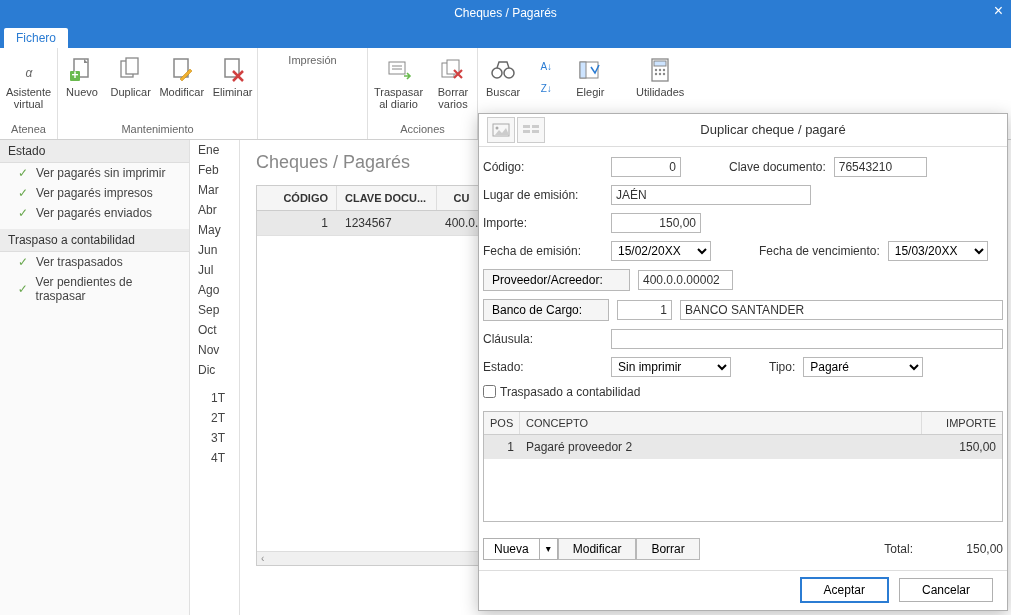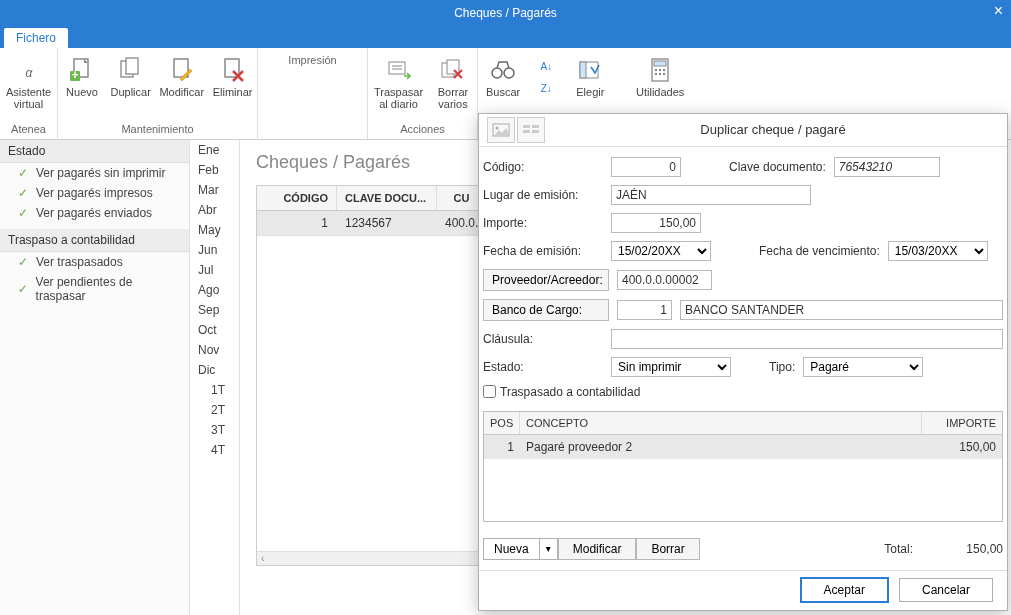--- a/index.html
+++ b/index.html
@@ -274,21 +274,21 @@
     <div class="month-item">Mar</div>
     <div class="month-item">Abr</div>
     <div class="month-item">May</div>
     <div class="month-item">Jun</div>
     <div class="month-item">Jul</div>
     <div class="month-item">Ago</div>
     <div class="month-item">Sep</div>
     <div class="month-item">Oct</div>
     <div class="month-item">Nov</div>
     <div class="month-item">Dic</div>
-    <div class="month-item" style="text-align:right;padding-right:14px">1T</div>
+    <div class="month-item" style="margin-top:8px;text-align:right;padding-right:14px">1T</div>
     <div class="month-item" style="text-align:right;padding-right:14px">2T</div>
     <div class="month-item" style="text-align:right;padding-right:14px">3T</div>
     <div class="month-item" style="text-align:right;padding-right:14px">4T</div>
   </div>
 
   <div class="main-content">
     <div class="main-title">Cheques / Pagarés</div>
     <div class="grid">
       <div class="grid-head">
         <div class="grid-head-cell" style="width:80px;text-align:right">CÓDIGO</div>
@@ -324,38 +324,38 @@
           <rect x="10" y="7" width="7" height="3" fill="#ccc"></rect>
         </svg>
     </div>
     <div class="dlg-title">Duplicar cheque / pagaré</div>
   </div>
   <div class="dialog-body">
     <div class="frow">
       <span class="flabel">Código:</span>
       <input class="finput num" style="width: 70px;" value="0">
       <span class="flabel2" style="margin-left:40px">Clave documento:</span>
-      <input class="finput" style="width: 106px; font-style: italic;" value="76543210">
+      <input class="finput" style="width: 93px;" value="76543210">
     </div>
     <div class="frow">
       <span class="flabel">Lugar de emisión:</span>
       <input class="finput" style="width: 200px;" value="JAÉN">
     </div>
     <div class="frow">
       <span class="flabel">Importe:</span>
       <input class="finput num" style="width: 90px;" value="150,00">
     </div>
     <div class="frow">
       <span class="flabel">Fecha de emisión:</span>
       <select class="fselect" style="width:100px"><option>15/02/20XX</option></select>
       <span class="flabel2" style="margin-left:40px">Fecha de vencimiento:</span>
       <select class="fselect" style="width:100px"><option>15/03/20XX</option></select>
     </div>
     <div class="frow">
-      <button class="fbtn" style="width:126px;text-align:left">Proveedor/Acreedor:</button>
+      <button class="fbtn" style="width:147px;text-align:left">Proveedor/Acreedor:</button>
       <input class="finput" style="width: 95px;" value="400.0.0.00002">
     </div>
     <div class="frow">
       <button class="fbtn" style="width:126px;text-align:left">Banco de Cargo:</button>
       <input class="finput num" style="width: 55px;" value="1">
       <input class="finput ro" style="flex: 1 1 0%;" value="BANCO SANTANDER">
     </div>
     <div class="frow">
       <span class="flabel">Cláusula:</span>
       <input class="finput" style="flex: 1 1 0%;" value="">

